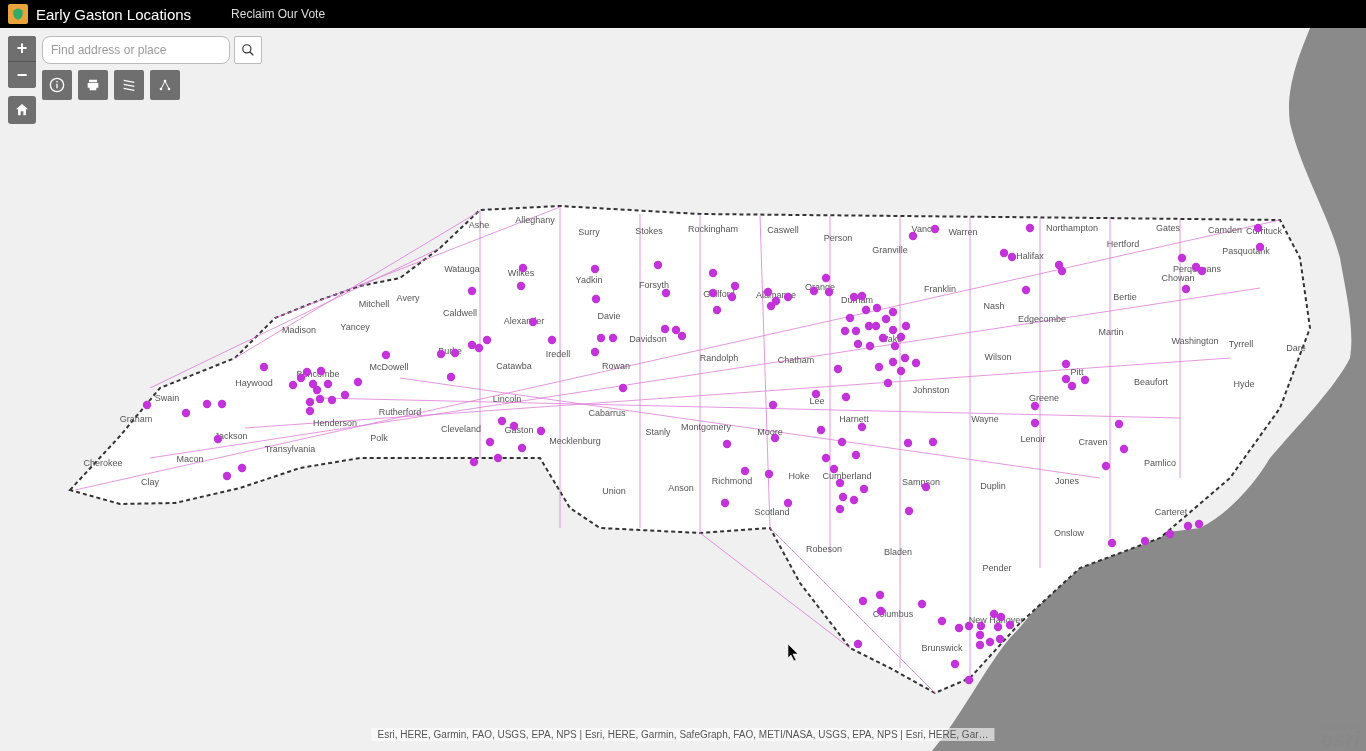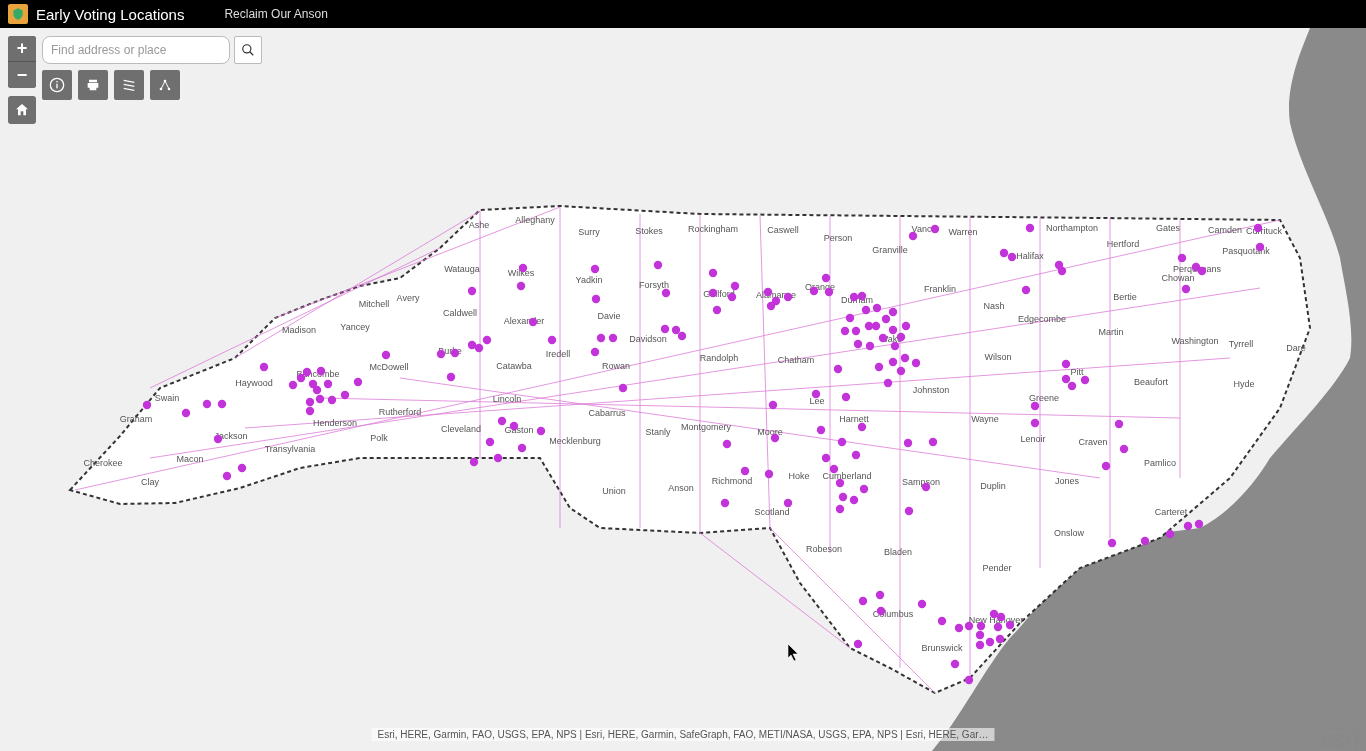--- a/index.html
+++ b/index.html
@@ -50,22 +50,22 @@
 </style>
 </head>
 <body>
 
 <div class="header">
   <div class="logo">
     <svg viewBox="0 0 24 24">
         <path d="M12 2 L4 6 v6 c0 5 4 9 8 10 4-1 8-5 8-10 V6z" fill="#3a6"></path>
       </svg>
   </div>
-  <div class="app-title">Early Voting Locations</div>
-  <div class="subtitle">Reclaim Our Anson</div>
+  <div class="app-title">Early Gaston Locations</div>
+  <div class="subtitle">Reclaim Our Vote</div>
 </div>
 
 <div class="map-wrap">
 
   <div class="ctrl-col">
     <div class="zoom-group">
       <button class="zoom-btn">+</button>
       <button class="zoom-btn">−</button>
     </div>
     <button class="home-btn">

